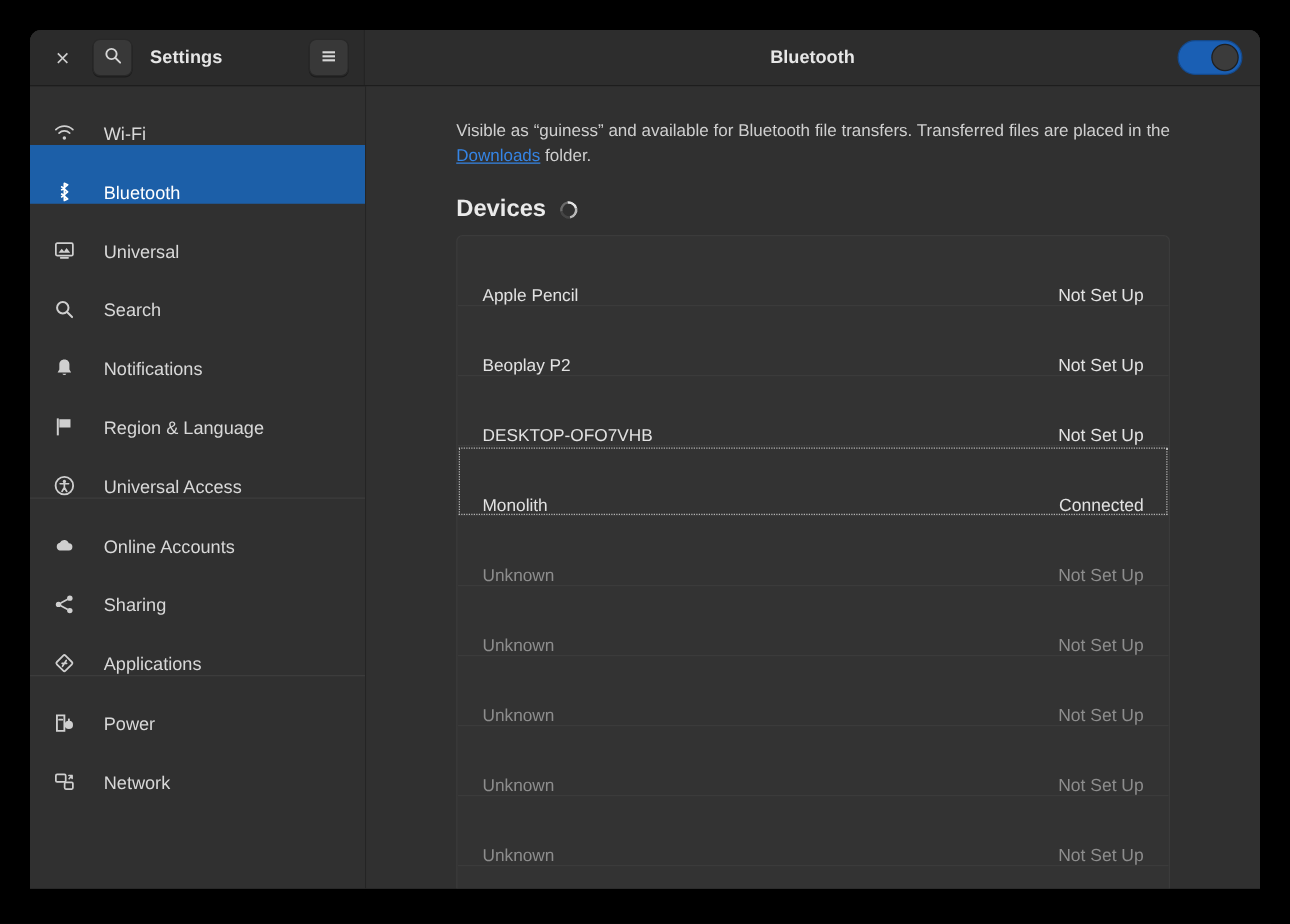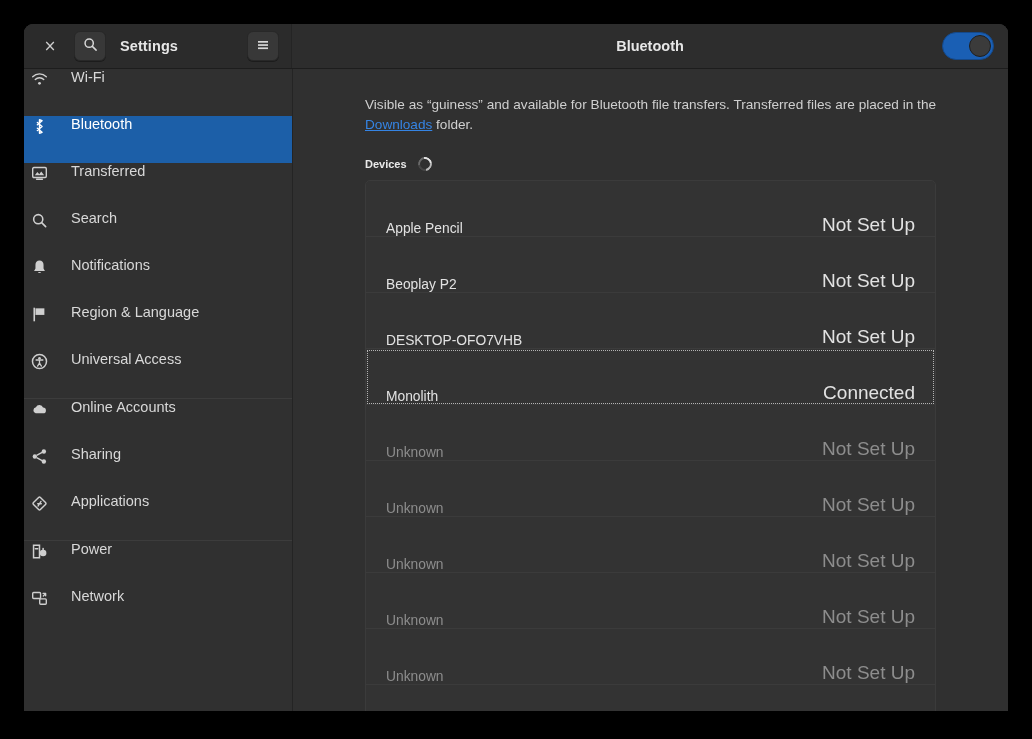--- a/index.html
+++ b/index.html
@@ -148,22 +148,22 @@
     width: 269px;
     min-width: 269px;
     background: #303030;
     border-right: 1px solid #242424;
     overflow: hidden;
     box-sizing: border-box;
   }
   .nav-item {
     height: 47px;
     display: flex;
-    align-items: flex-start;
-    padding-left: 4px;
+    align-items: flex-end;
+    padding-left: 16px;
     box-sizing: border-box;
     color: #d8d8d8;
     font-size: 14.5px;
     cursor: pointer;
   }
   .nav-item.selected {
     background: #1c5fa8;
     color: #ffffff;
   }
   .nav-item .nav-icon {
@@ -206,21 +206,21 @@
     text-decoration: underline;
     cursor: pointer;
   }
   .devices-head {
     display: flex;
     align-items: center;
     margin-top: 22px;
     margin-bottom: 9px;
   }
   .devices-head .label {
-    font-size: 11px;
+    font-size: 19px;
     font-weight: bold;
     color: #eaeaea;
   }
   .spinner {
     width: 14px;
     height: 14px;
     margin-left: 11px;
     border-radius: 50%;
     border: 2px solid #6a6a6a;
     border-top-color: #e4e4e4;
@@ -246,21 +246,21 @@
     cursor: pointer;
     position: relative;
   }
   .device-row:last-child { border-bottom: none; }
   .device-row .name {
     font-size: 13.8px;
     color: #e2e2e2;
   }
   .device-row .status {
     margin-left: auto;
-    font-size: 19px;
+    font-size: 14px;
     color: #e2e2e2;
   }
   .device-row.dim .name,
   .device-row.dim .status { color: #8d8d8d; }
   .device-row.focused {
     outline: 1px dotted #b4b4b4;
     outline-offset: -2px;
     gap: 21px;
   }
 </style>
@@ -328,21 +328,21 @@
           <span>Bluetooth</span>
         </div>
         <div class="nav-item">
           <span class="nav-icon">
             <svg width="17" height="17" viewBox="0 0 16 16">
               <rect x="1.6" y="2.4" width="12.8" height="9.4" rx="1.1" fill="none" stroke="currentColor" stroke-width="1.3"></rect>
               <path d="M3.6 9.6 L6 6.6 L7.8 8.6 L9.6 6 L12.4 9.6 Z" fill="currentColor"></path>
               <rect x="4.6" y="12.8" width="6.8" height="1.3" rx="0.6" fill="currentColor"></rect>
             </svg>
           </span>
-          <span>Transferred</span>
+          <span>Universal</span>
         </div>
         <div class="nav-item">
           <span class="nav-icon">
             <svg width="17" height="17" viewBox="0 0 16 16">
               <g fill="none" stroke="currentColor" stroke-width="1.5">
                 <circle cx="6.8" cy="6.8" r="4.3"></circle>
                 <line x1="10" y1="10" x2="13.8" y2="13.8" stroke-linecap="round"></line>
               </g>
             </svg>
           </span>

